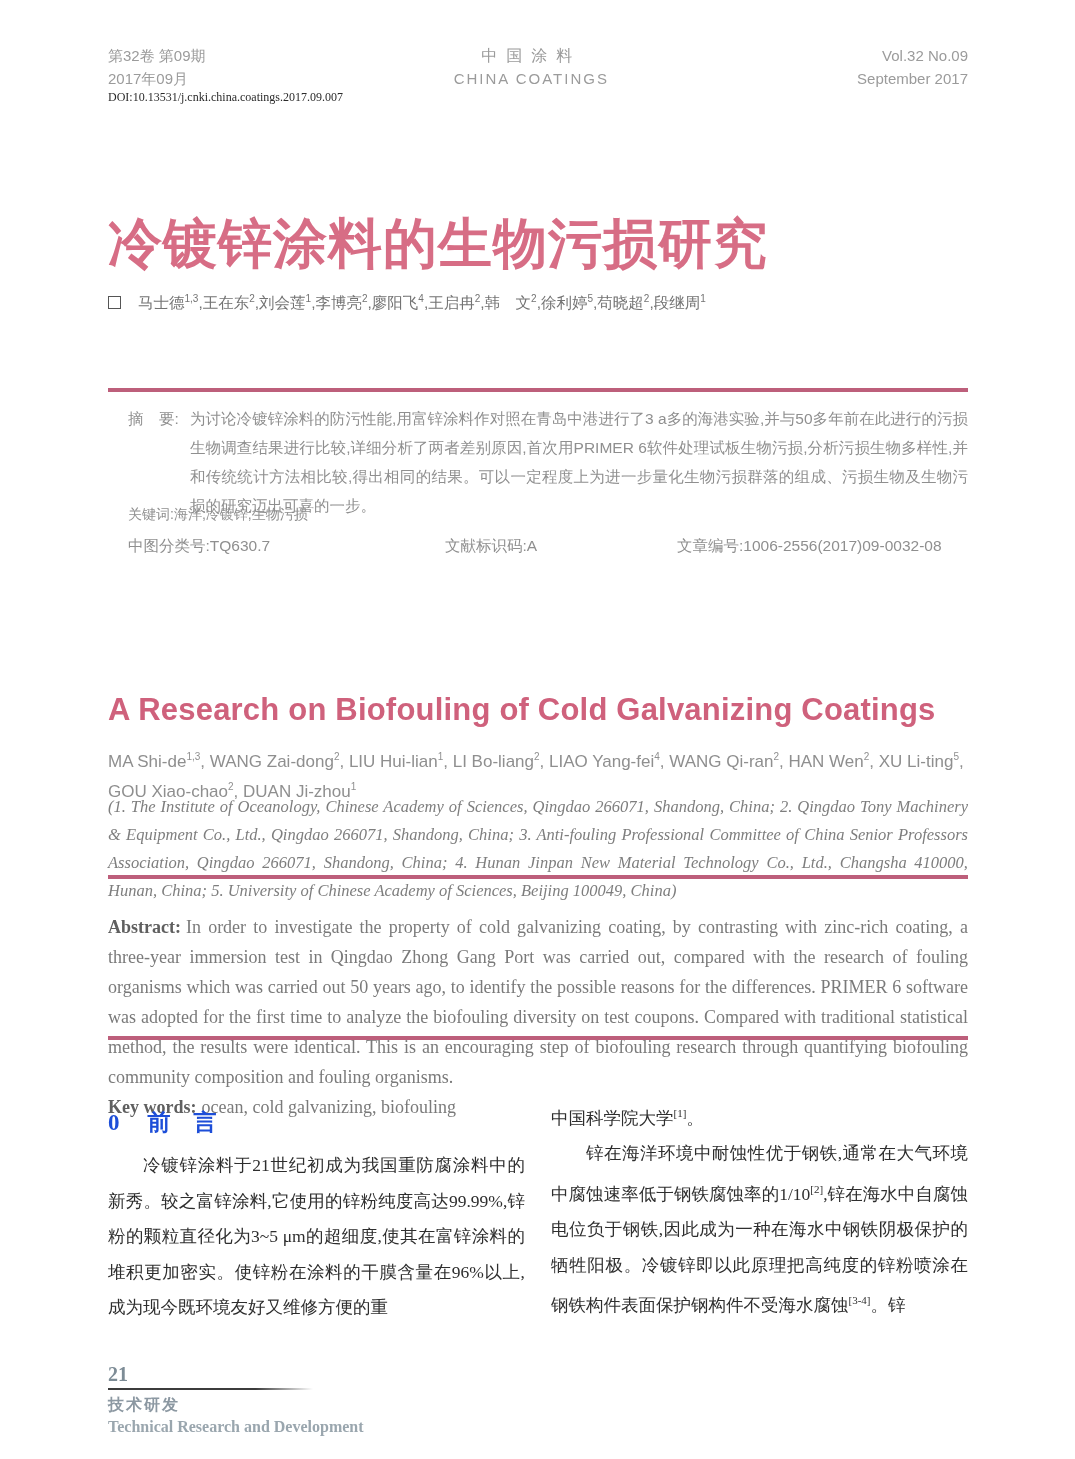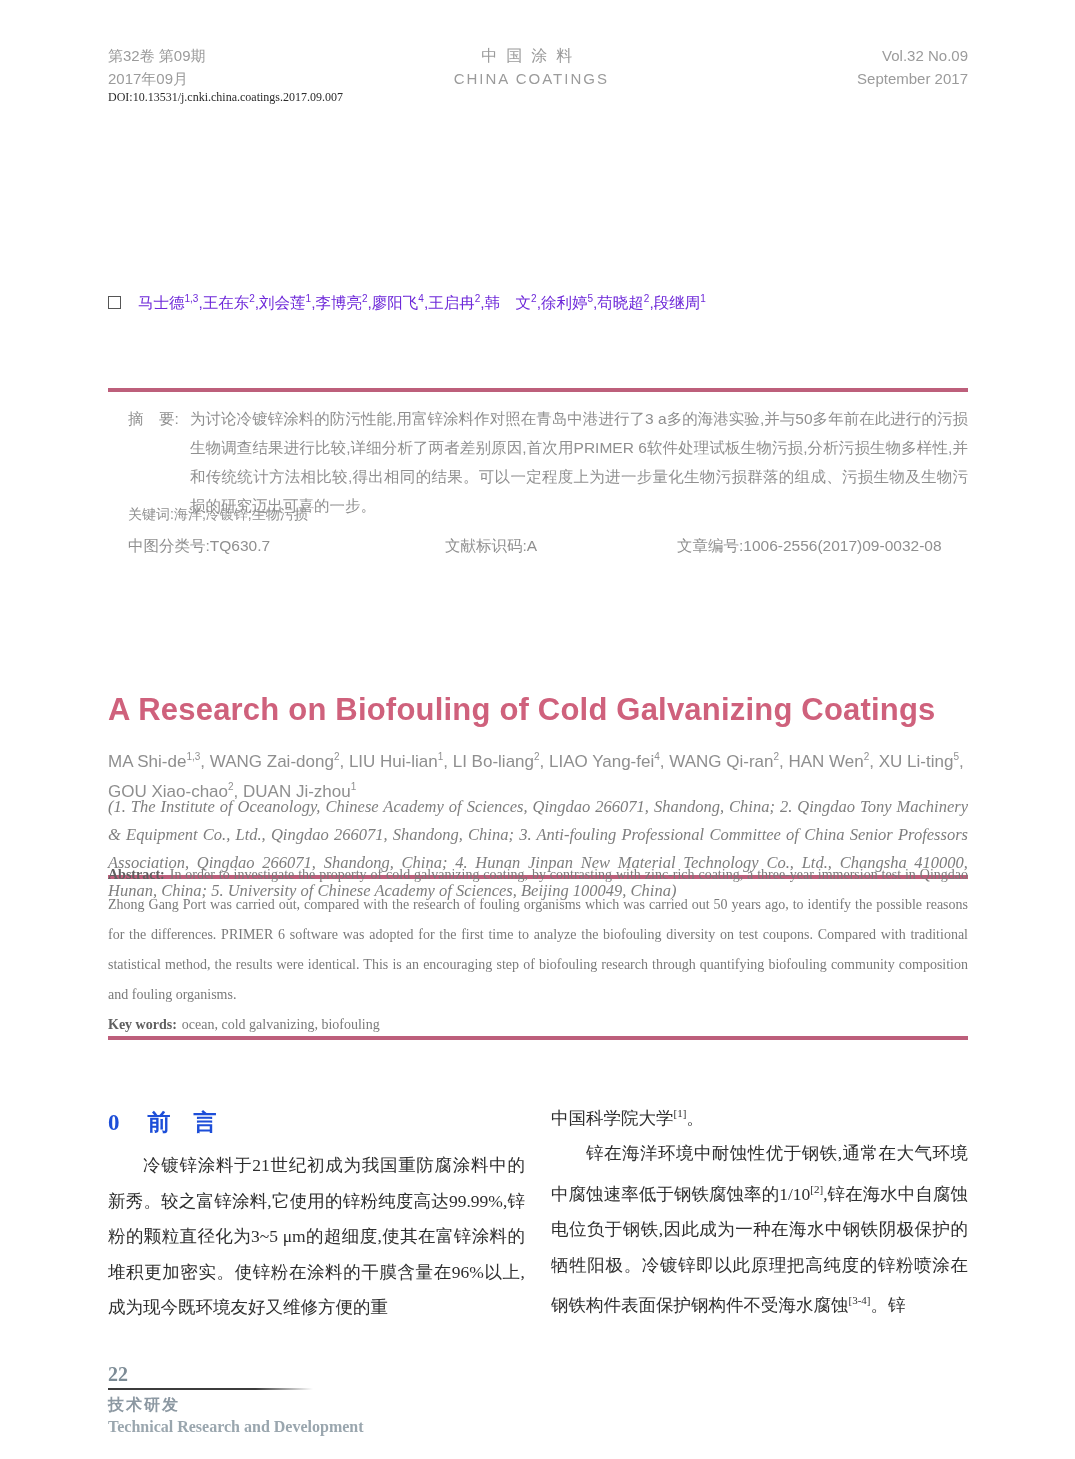--- a/index.html
+++ b/index.html
@@ -12,21 +12,21 @@
   
   .jheader{top:44px;display:flex;justify-content:space-between;color:#9b9b9b;font-size:15px;line-height:23px;}
   .jh-center{text-align:center;}
   .jcn{letter-spacing:9px;font-size:16px;}
   .jen{letter-spacing:2px;}
   .jh-right{text-align:right;}
   .doi{top:90px;font-family:"Liberation Serif","DejaVu Serif",serif;color:#2a2a2a;font-size:12px;}
 
   
   .cn-title{top:212px;margin:0;font-size:54px;font-weight:700;color:#d76d85;letter-spacing:1px;line-height:62px;}
-  .cn-authors{top:293px;font-size:15.5px;color:#6d28d9;}
+  .cn-authors{top:293px;font-size:15.5px;color:#737373;}
   .sq{display:inline-block;width:11px;height:11px;border:1.5px solid #555;margin-right:17px;vertical-align:-1px;}
   .cn-authors sup,.en-authors sup{font-size:10px;color:inherit;}
   .cn-affil{top:319px;font-size:15.5px;color:#333;line-height:27px;text-align:justify;padding-left:12px;text-indent:22px;box-sizing:border-box;}
 
   .rule{height:4px;background:#bd5f7b;}
   .rule1{top:388px;}
   .rule2{top:875px;}
   .rule3{top:1036px;}
 
   
@@ -35,21 +35,21 @@
   .ab-text{flex:1;text-align:justify;}
   .cn-kw{top:506px;padding-left:20px;color:#8f8f8f;font-size:14px;box-sizing:border-box;}
   .class-row{top:536px;height:24px;color:#8f8f8f;font-size:15.5px;}
   .class-row .ci{position:absolute;top:0;white-space:nowrap;}
   .ci-1{left:20px;} .ci-2{left:337px;} .ci-3{left:569px;}
 
   
   .en-title{top:692px;margin:0;font-size:31px;font-weight:700;color:#cf617c;letter-spacing:0.2px;}
   .en-authors{top:744px;color:#8f8f8f;font-size:17px;line-height:26px;}
   .en-affil{top:793px;font-family:"Liberation Serif","DejaVu Serif",serif;font-style:italic;color:#7e7e7e;font-size:16.5px;line-height:28px;text-align:justify;}
-  .en-abstract{top:860px;font-family:"Liberation Serif","DejaVu Serif",serif;color:#7a7a7a;font-size:14px;line-height:30px;text-align:justify;}
+  .en-abstract{top:912px;font-family:"Liberation Serif","DejaVu Serif",serif;color:#7a7a7a;font-size:18px;line-height:30px;text-align:justify;}
   .en-abstract b{color:#5f5f5f;margin-right:5px;font-style:normal;}
   .en-kw{margin-top:0;}
 
   
   .columns{top:1096px;display:flex;gap:26px;}
   .col{flex:1;font-family:"Liberation Serif","DejaVu Serif",serif;color:#2e2e2e;font-size:17.5px;line-height:35.5px;text-align:justify;}
   .sec-head{margin:12px 0 10px 0;font-family:Liberation Serif, serif;color:#1d4ed8;font-size:23px;font-weight:600;line-height:30px;}
   .sec-no{margin-right:28px;}
   .col p{margin:0;}
   .indent{text-indent:2em;}
@@ -81,20 +81,21 @@
       <div class="jen">CHINA COATINGS</div>
     </div>
     <div class="jh-right">
       <div>Vol.32  No.09</div>
       <div>September  2017</div>
     </div>
   </header>
 
   <div class="abs doi">DOI:10.13531/j.cnki.china.coatings.2017.09.007</div>
 
+  <h1 class="abs cn-title">冷镀锌涂料的生物污损研究</h1>
 
   <div class="abs cn-authors">
     <span class="sq"></span><span><span>马士德</span><sup>1,3</sup><span>,</span></span><span><span>王在东</span><sup>2</sup><span>,</span></span><span><span>刘会莲</span><sup>1</sup><span>,</span></span><span><span>李博亮</span><sup>2</sup><span>,</span></span><span><span>廖阳飞</span><sup>4</sup><span>,</span></span><span><span>王启冉</span><sup>2</sup><span>,</span></span><span><span>韩　文</span><sup>2</sup><span>,</span></span><span><span>徐利婷</span><sup>5</sup><span>,</span></span><span><span>苟晓超</span><sup>2</sup><span>,</span></span><span><span>段继周</span><sup>1</sup><span></span></span>
   </div>
 
 
   <div class="abs rule rule1"></div>
 
   <div class="abs cn-abstract">
     <span class="ab-label">摘　要:</span>
@@ -144,19 +145,19 @@
         <span>中国科学院大学</span><sup class="ref">[1]</sup><span>。</span>
       </p>
       <p class="indent">
         <span>锌在海洋环境中耐蚀性优于钢铁,通常在大气环境中腐蚀速率低于钢铁腐蚀率的1/10</span><sup class="ref">[2]</sup><span>,锌在海水中自腐蚀电位负于钢铁,因此成为一种在海水中钢铁阴极保护的牺牲阳极。冷镀锌即以此原理把高纯度的锌粉喷涂在钢铁构件表面保护钢构件不受海水腐蚀</span><sup class="ref">[3-4]</sup><span>。锌</span>
       </p>
     </div>
   </div>
 
 
   <div class="abs pagefoot">
-    <div class="pnum">22</div>
+    <div class="pnum">21</div>
     <div class="pline"></div>
     <div class="fcn">技术研发</div>
     <div class="fen">Technical Research and Development</div>
   </div>
 
 </div>
 
 </body></html>

